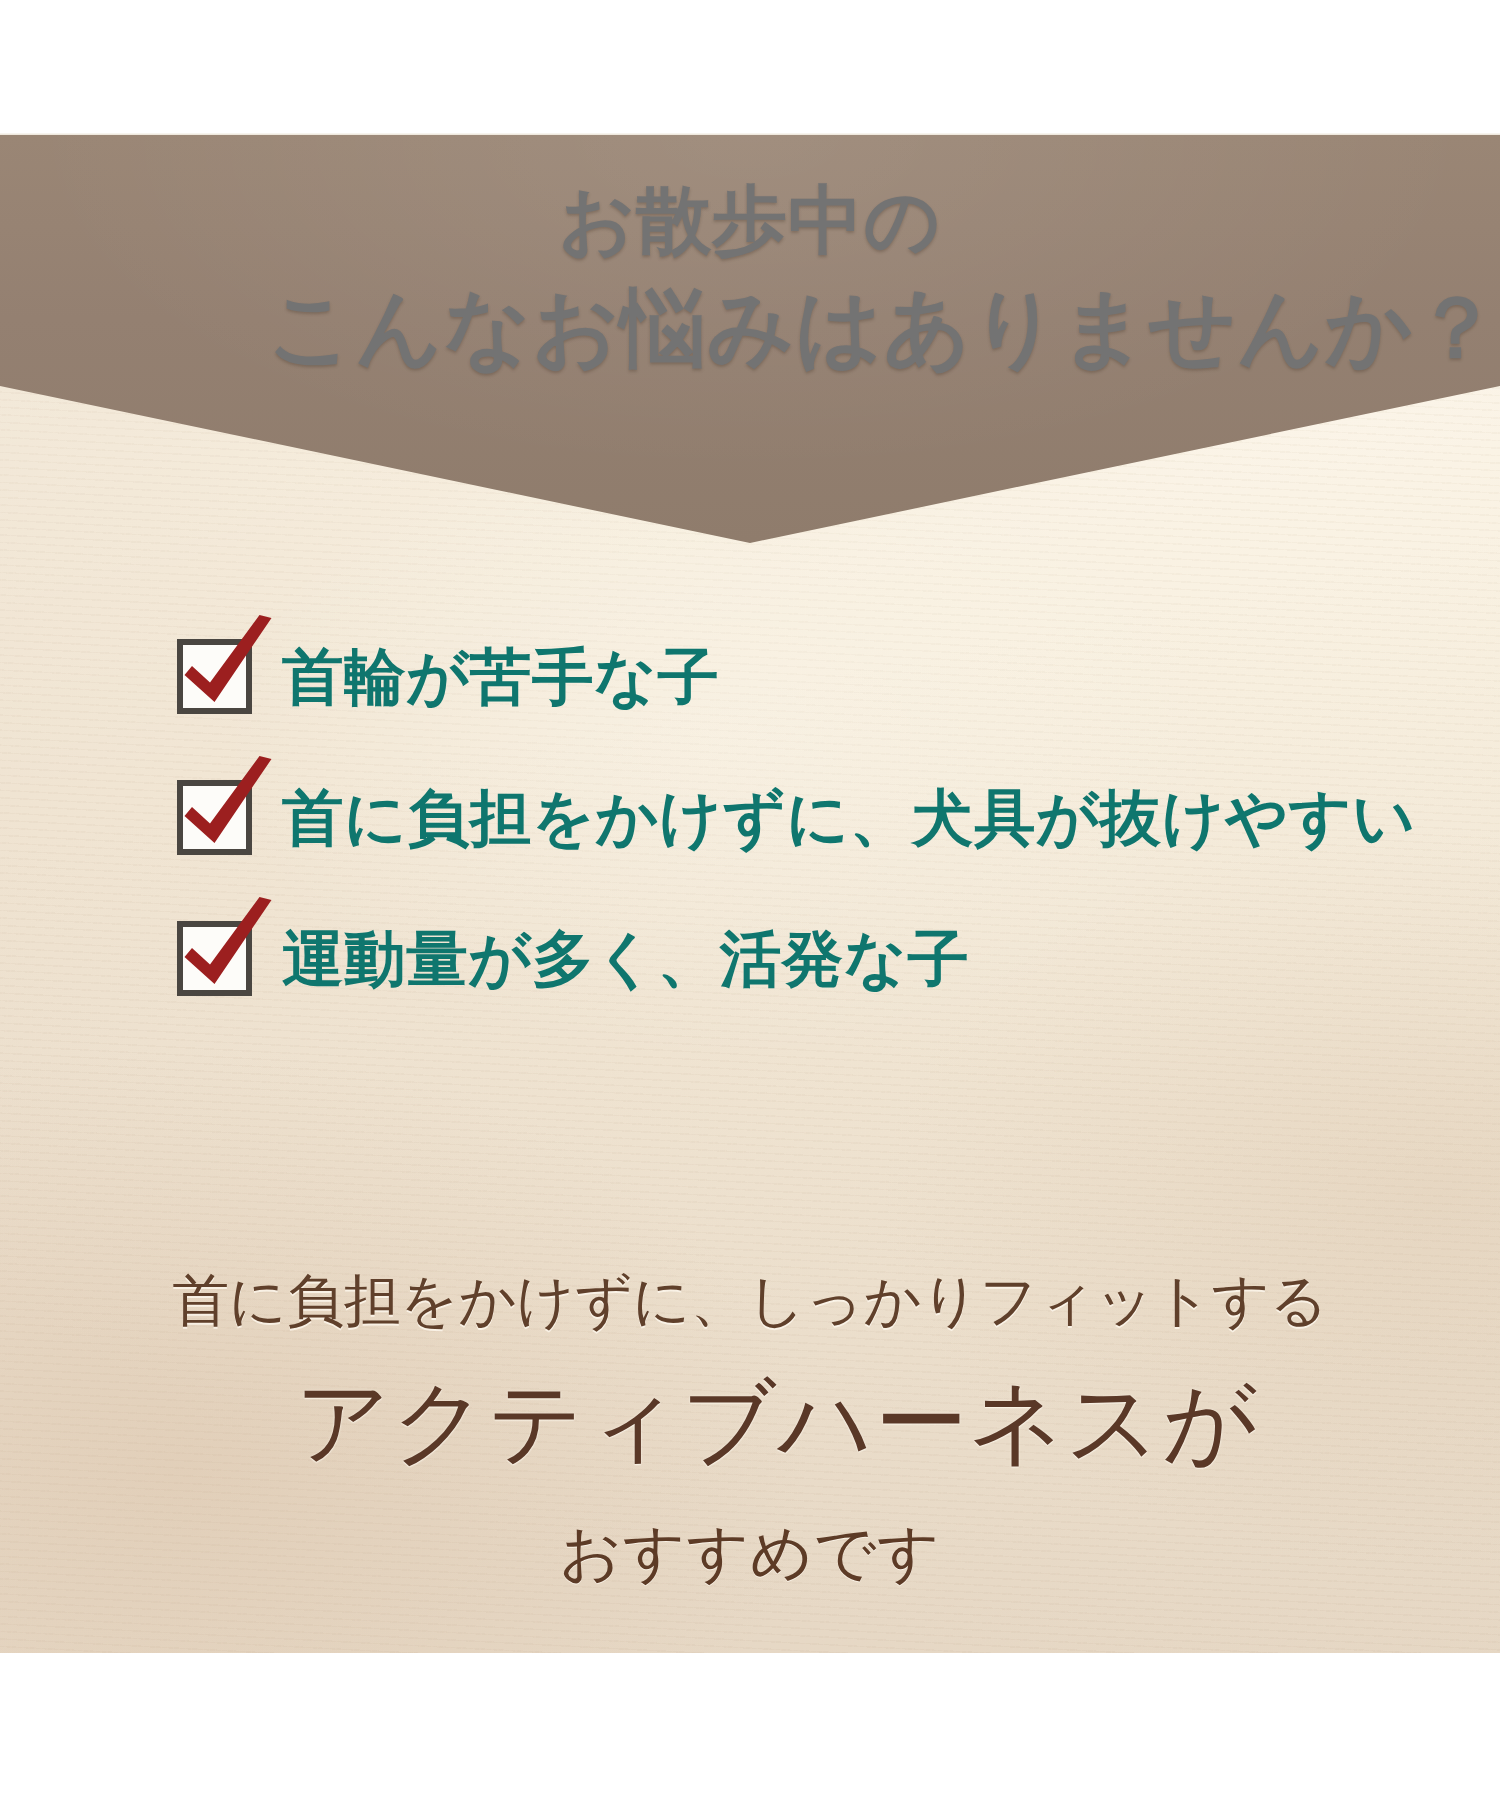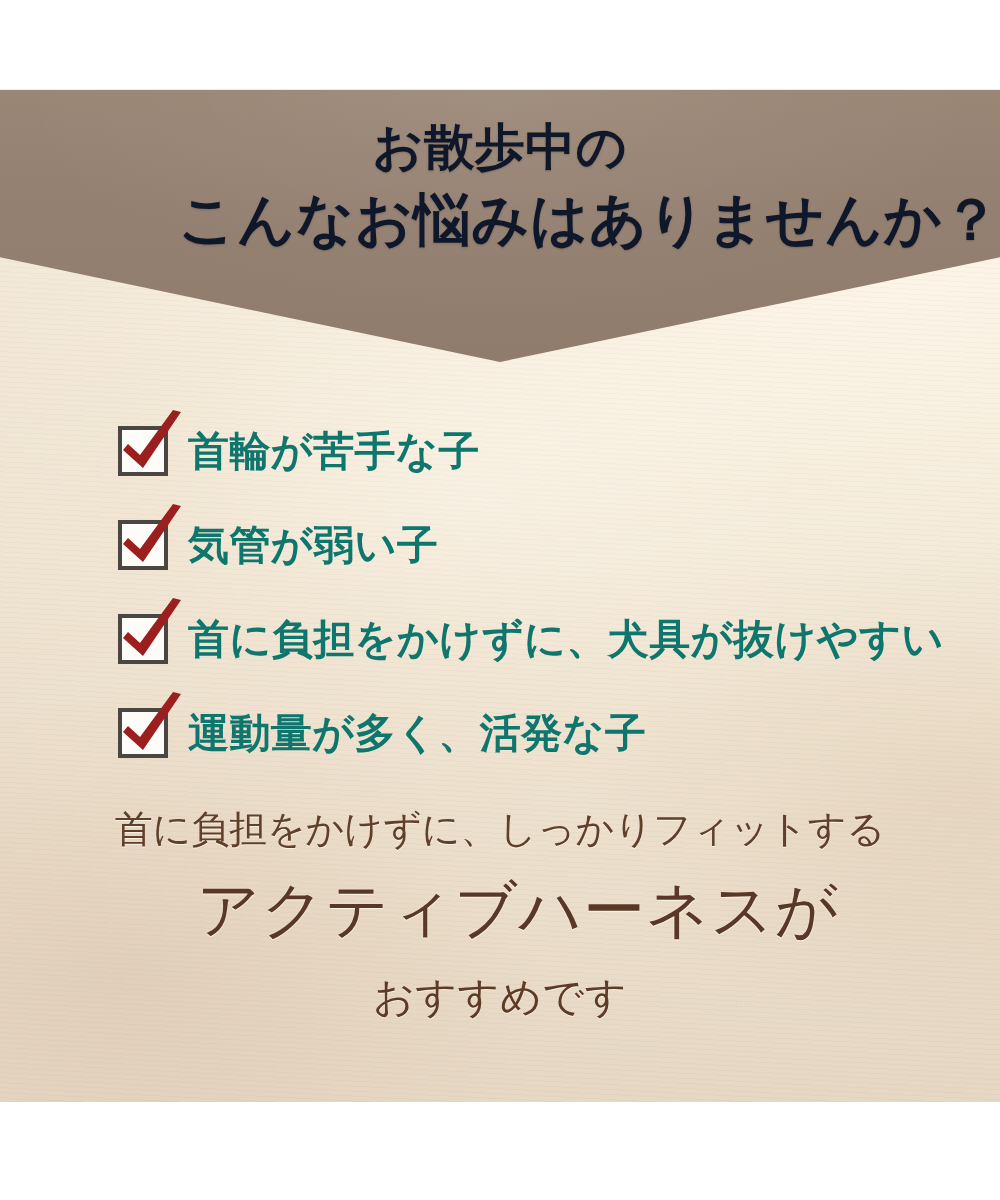--- a/index.html
+++ b/index.html
@@ -73,21 +73,21 @@
     left:0; top:89px;
     width:1000px; height:2px;
     background:#efe9de;
   }
 
   #headline {
     position:absolute;
     left:0; top:112px;
     width:1000px;
     text-align:center;
-    color:#0f172a;
+    color:#737373;
     font-family:"DejaVu Sans", sans-serif;
     font-weight:700;
     letter-spacing:.035em;
     text-shadow:0 1px 2px rgba(70,52,40,.30);
     pointer-events:none;
   }
   #headline .hl-1 {
     display:block;
     font-size:50px;
     line-height:70px;
@@ -135,21 +135,21 @@
     line-height:1;
     color:#0f766e;
     letter-spacing:.01em;
     white-space:nowrap;
   }
 
   
   #closing {
     position:absolute;
     left:0;
-    top:800px;
+    top:838px;
     width:1000px;
     text-align:center;
     font-family:"DejaVu Serif", serif;
     color:#5d3b26;
   }
   #closing .cl-1 {
     display:block;
     font-size:38px;
     line-height:58px;
     letter-spacing:-.005em;
@@ -200,28 +200,20 @@
 
     <div class="check-row">
       <div class="checkbox">
         <svg class="tick" viewBox="0 0 74 70" aria-hidden="true">
           <path d="M10 44 L15 38 L27 49 L60 4 L68 6 L30 62 Z" fill="#9c1f1f"></path>
         </svg>
       </div>
       <span class="check-label">首輪が苦手な子</span>
     </div>
 
-    <div class="check-row">
-      <div class="checkbox">
-        <svg class="tick" viewBox="0 0 74 70" aria-hidden="true">
-          <path d="M10 44 L15 38 L27 49 L60 4 L68 6 L30 62 Z" fill="#9c1f1f"></path>
-        </svg>
-      </div>
-      <span class="check-label">気管が弱い子</span>
-    </div>
 
     <div class="check-row">
       <div class="checkbox">
         <svg class="tick" viewBox="0 0 74 70" aria-hidden="true">
           <path d="M10 44 L15 38 L27 49 L60 4 L68 6 L30 62 Z" fill="#9c1f1f"></path>
         </svg>
       </div>
       <span class="check-label">首に負担をかけずに、犬具が抜けやすい</span>
     </div>
 

